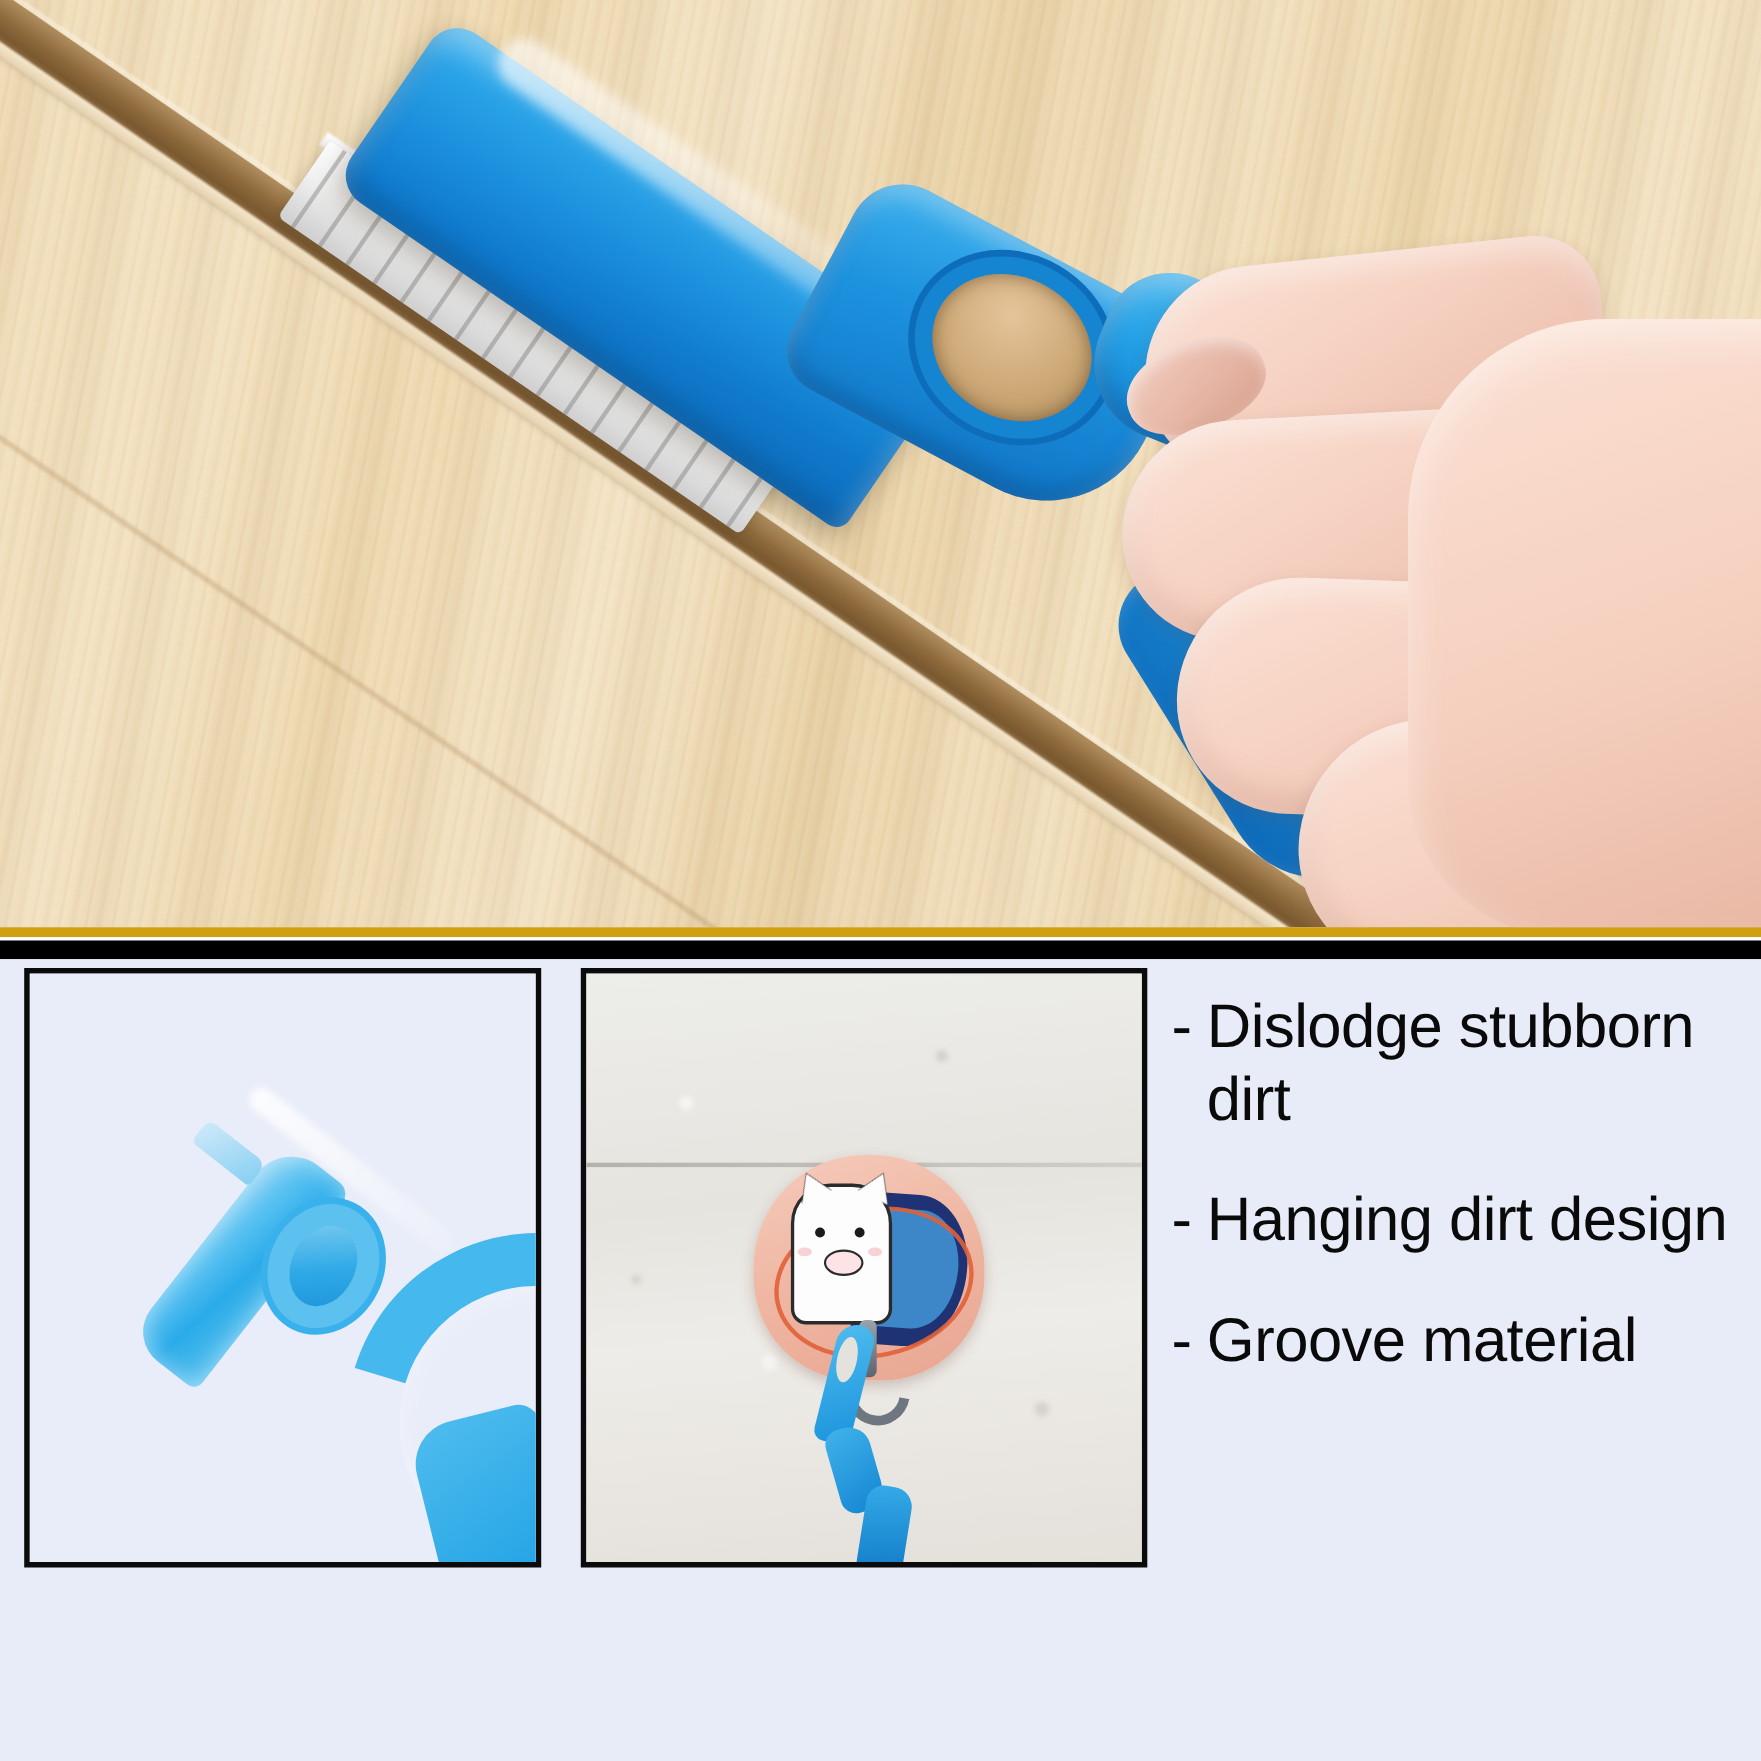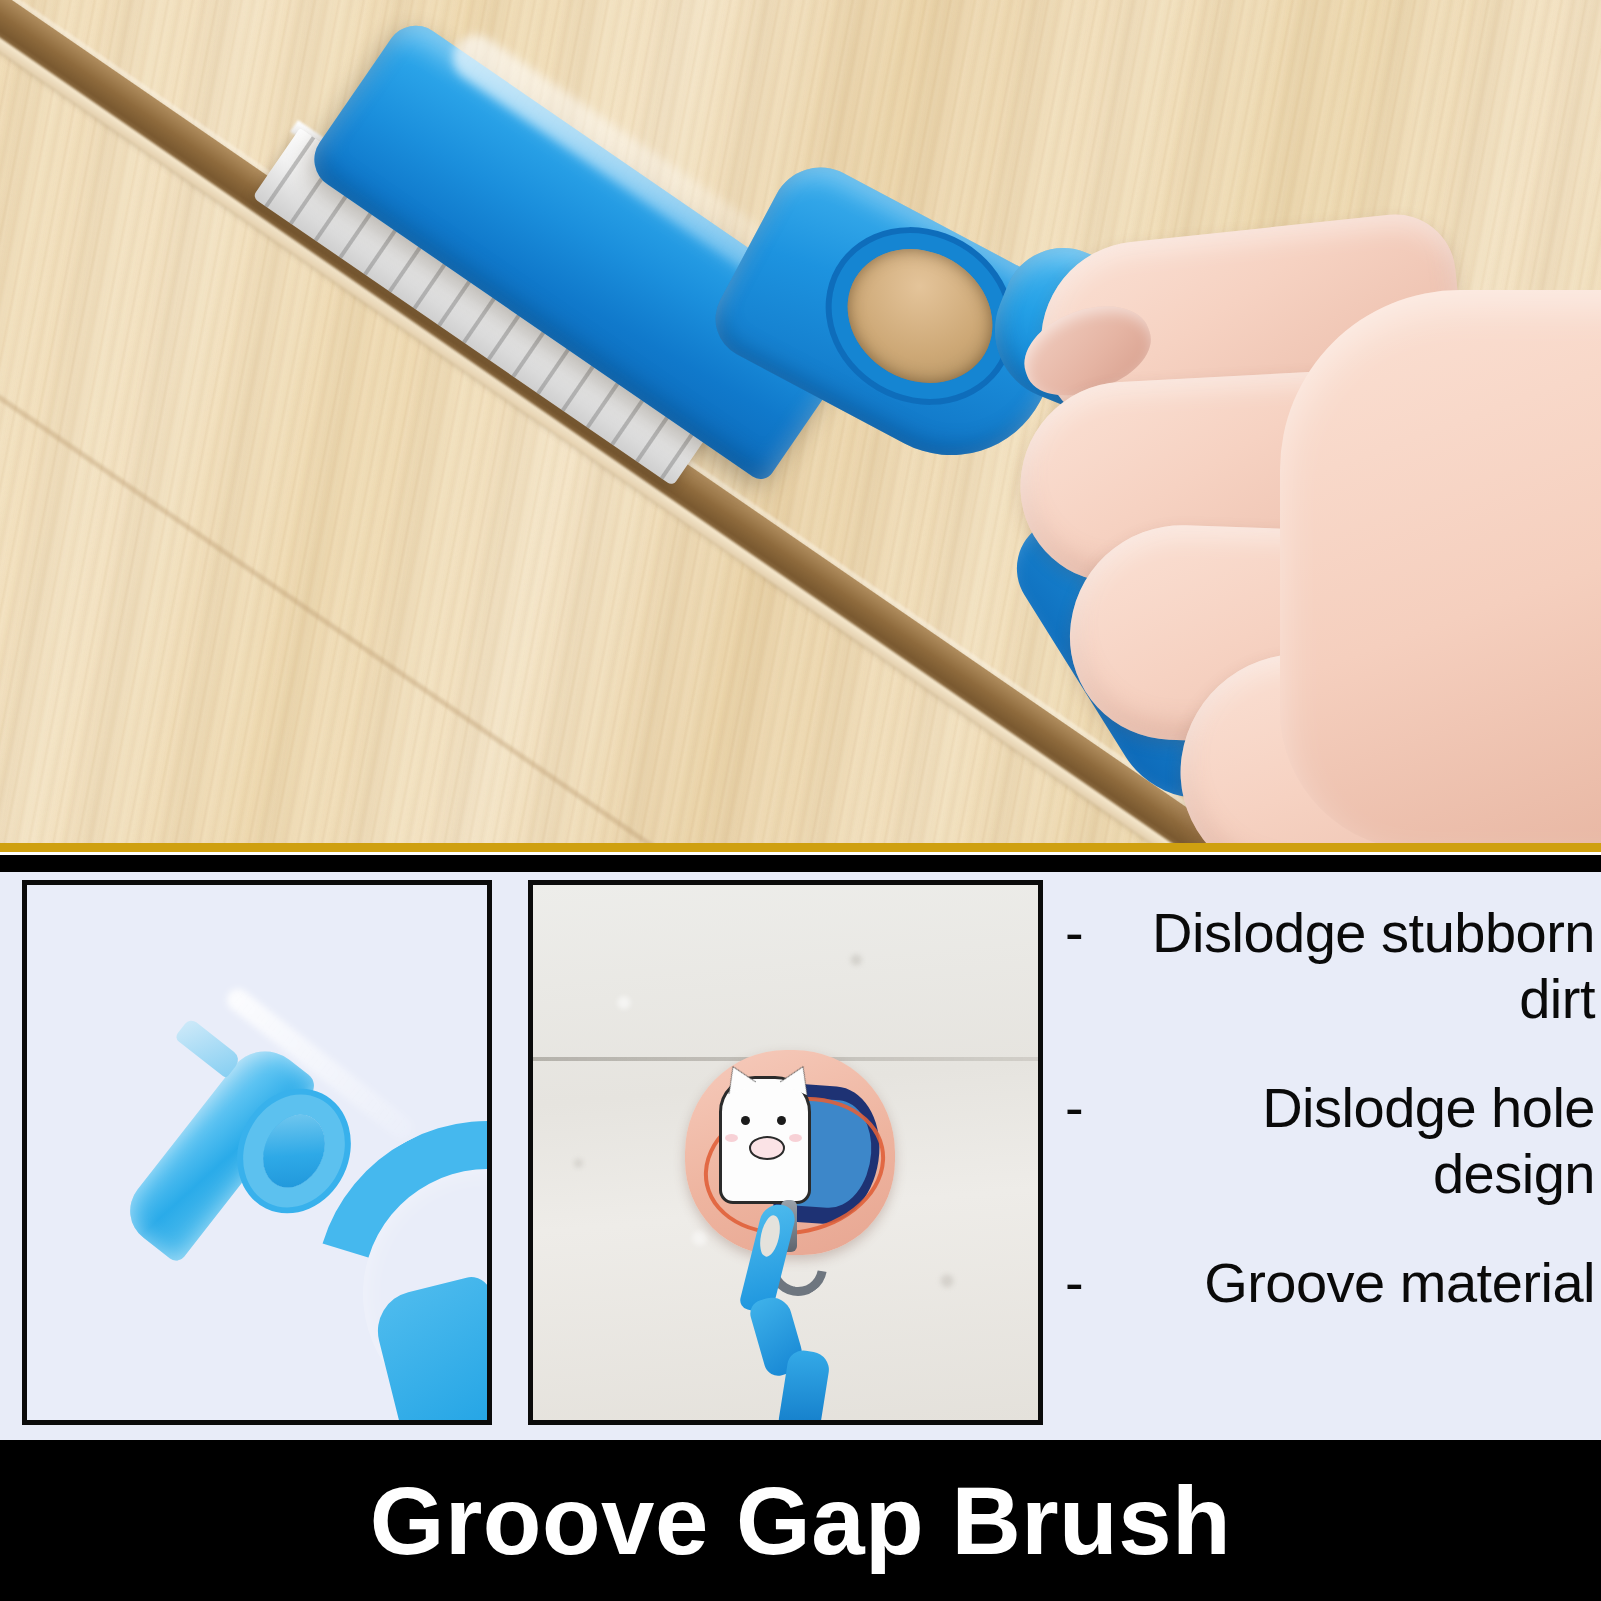--- a/index.html
+++ b/index.html
@@ -497,21 +497,21 @@
     color: #0a0a0a;
     font-size: 56px;
     line-height: 1.17;
     letter-spacing: -0.5px;
     margin-bottom: 44px;
   }
   .feature-dash {
     flex: 0 0 auto;
     margin-right: 14px;
   }
-  .feature-text { flex: 1 1 auto; text-align: right; }
+  .feature-text { flex: 1 1 auto; }
 
   
   .titlebar {
     position: absolute;
     left: 0; top: 1440px;
     width: 1601px; height: 161px;
     display: flex;
     align-items: center;
     justify-content: center;
   }
@@ -602,25 +602,22 @@
     </div>
   </div>
 
   <div class="features">
     <div class="feature-item">
       <span class="feature-dash">-</span>
       <span class="feature-text">Dislodge stubborn dirt</span>
     </div>
     <div class="feature-item">
       <span class="feature-dash">-</span>
-      <span class="feature-text">Dislodge hole design</span>
+      <span class="feature-text">Hanging dirt design</span>
     </div>
     <div class="feature-item">
       <span class="feature-dash">-</span>
       <span class="feature-text">Groove material</span>
     </div>
   </div>
 
-  <div class="titlebar" style="background:#000000">
-    <div class="title-text" style="color:#ffffff">Groove Gap Brush</div>
-  </div>
 
 </div>
 
 </body></html>

